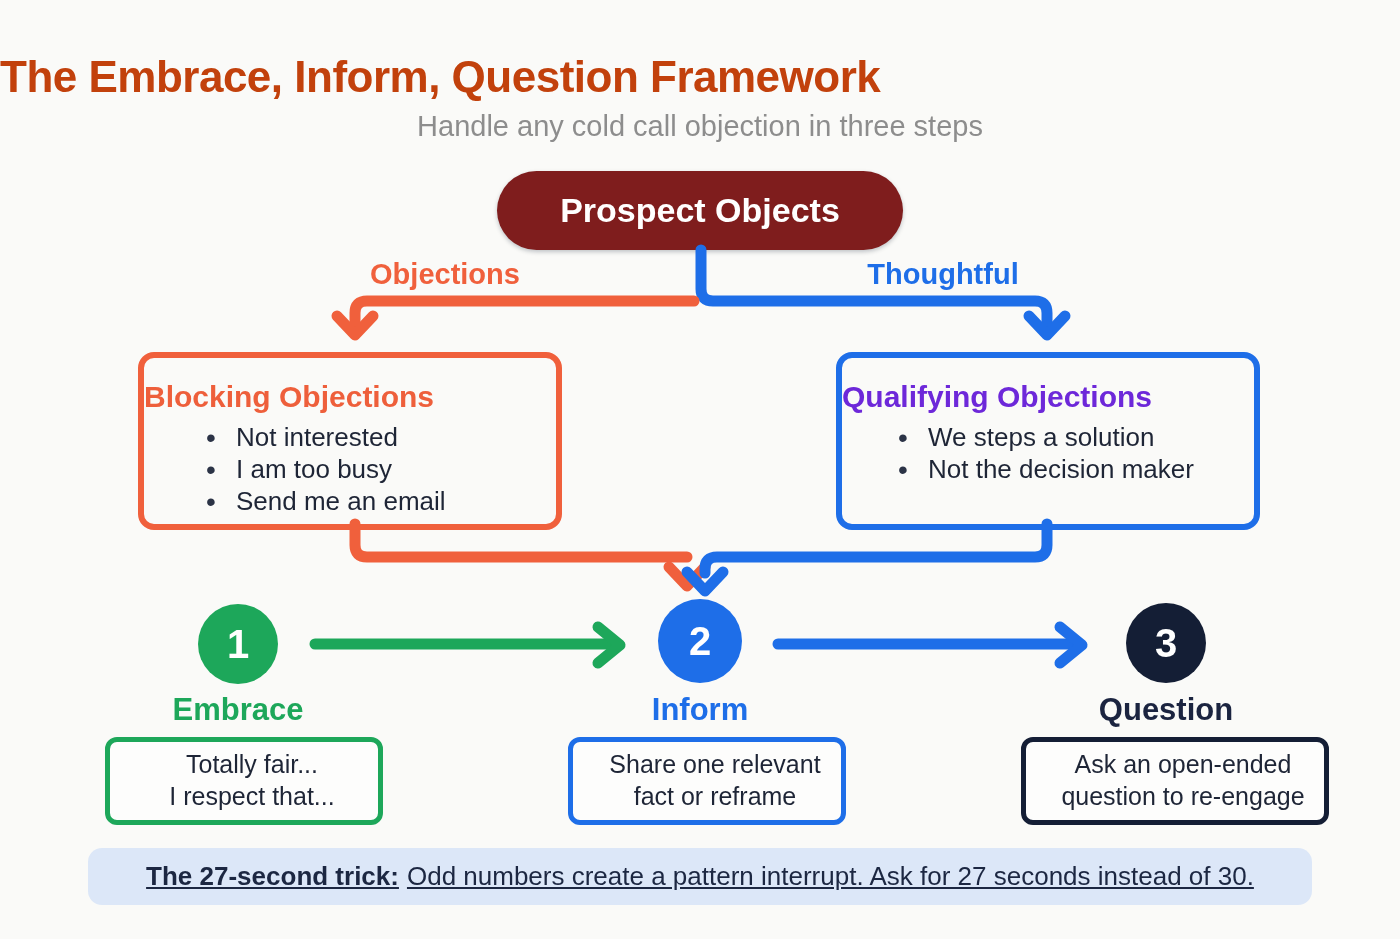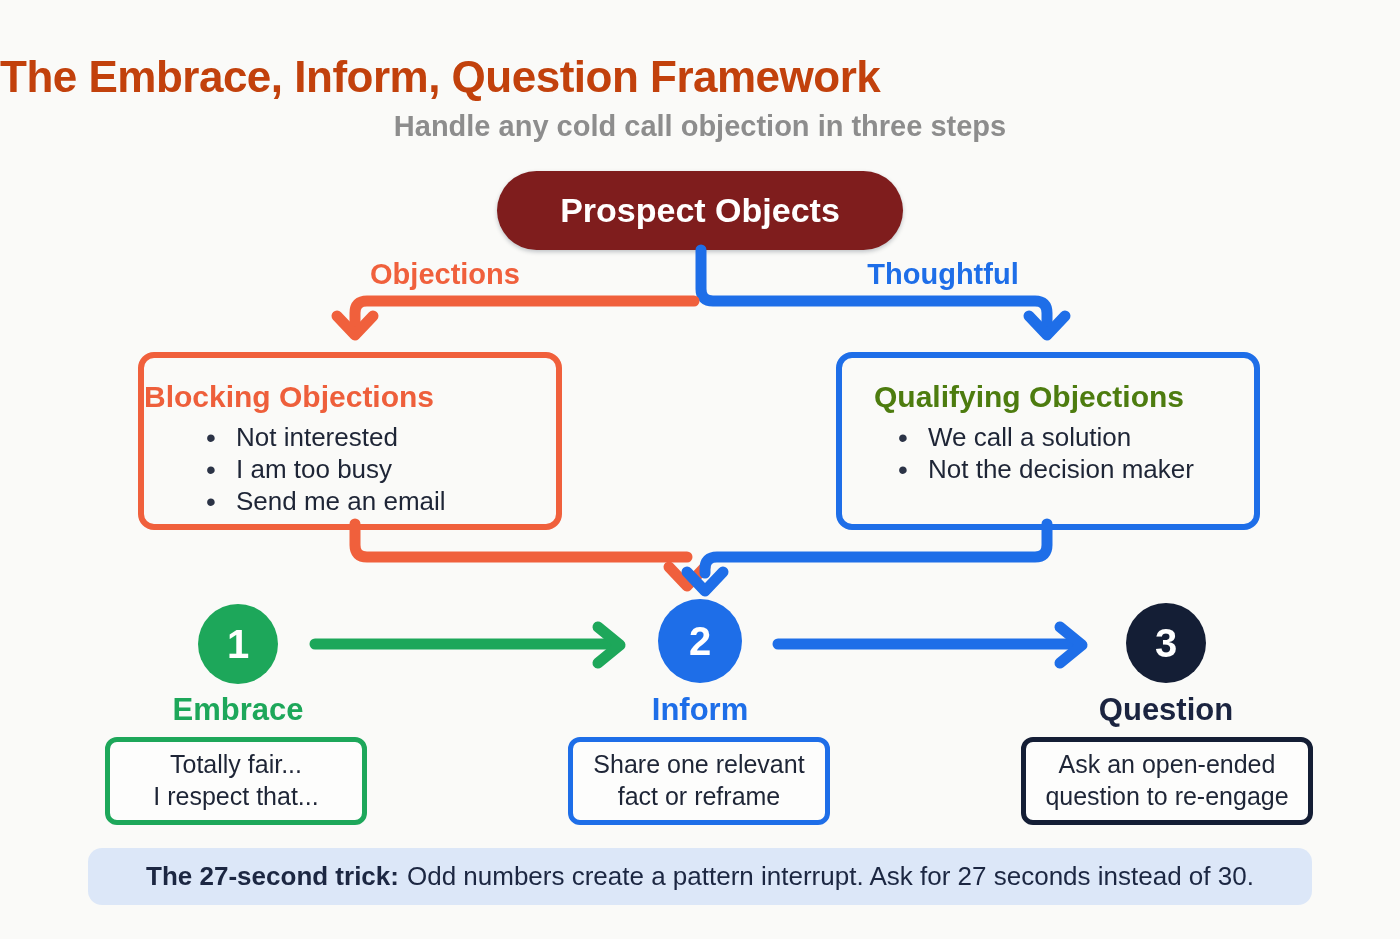--- a/index.html
+++ b/index.html
@@ -19,21 +19,21 @@
   .title{
     left:0;top:52px;width:1400px;
     text-align:left;
     font-size:44px;font-weight:800;
     letter-spacing:-0.5px;
     color:#c2410c;
   }
   .subtitle{
     left:0;top:110px;width:1400px;
     text-align:center;
-    font-size:29px;font-weight:700;
+    font-size:29px;font-weight:400;
     color:#8d8d8d;
   }
   
   .pill{
     left:497px;top:171px;width:406px;height:79px;
     background:#7f1d1d;
     border-radius:40px;
     display:flex;align-items:center;justify-content:center;
     color:#ffffff;font-size:34px;font-weight:700;
     box-shadow:0 2px 4px rgba(20,30,53,0.25);
@@ -56,21 +56,21 @@
     border-radius:16px;
     padding:6px 0 0 0;
   }
   .obj-box.orange{left:138px;border:6px solid #f0603c;}
   .obj-box.blue{left:836px;border:6px solid #1e6ee8;}
   .obj-title{
     font-size:30px;font-weight:700;
     margin-top:16px;
   }
   .obj-box.orange .obj-title{color:#ee5f3b;}
-  .obj-box.blue .obj-title{color:#4d7c0f;padding-left:32px;}
+  .obj-box.blue .obj-title{color:#6d28d9;}
   .obj-list{
     list-style:none;
     margin:8px 0 0 0;
     padding:0 0 0 62px;
     color:#1e2536;
     font-size:26px;line-height:1.23;
   }
   .obj-box.blue .obj-list{padding-left:56px;}
   .obj-list li{position:relative;padding-left:30px;}
   .obj-list li::before{
@@ -96,31 +96,32 @@
   .step-label.s2{left:550px;color:#1e6ee8;}
   .step-label.s3{left:1016px;color:#1b2440;}
   
   .note-box{
     top:737px;height:78px;
     border-radius:12px;
     display:flex;flex-direction:column;align-items:center;justify-content:center;
     color:#1e2536;font-size:25px;line-height:1.27;
     text-align:center;
     background:#fdfdfc;
+    padding-left:16px;
   }
   .note-box.s1{left:105px;width:252px;border:5px solid #1da75a;}
   .note-box.s2{left:568px;width:252px;border:5px solid #1e6ee8;}
   .note-box.s3{left:1021px;width:282px;border:5px solid #141e35;}
   
   .footer-bar{
     left:88px;top:848px;width:1224px;height:57px;
     background:#dce7f8;
     border-radius:14px;
     display:flex;align-items:center;justify-content:center;
-    font-size:26px;color:#1c2742;
+    font-size:26px;color:#1c2742;text-decoration:underline;
   }
   .footer-bar b{font-weight:700;margin-right:8px;}
 </style>
 </head>
 <body>
 
 <div class="canvas">
 
   <div class="abs title">The Embrace, Inform, Question Framework</div>
   <div class="abs subtitle">Handle any cold call objection in three steps</div>
@@ -158,21 +159,21 @@
     <ul class="obj-list">
       <li>Not interested</li>
       <li>I am too busy</li>
       <li>Send me an email</li>
     </ul>
   </div>
 
   <div class="abs obj-box blue">
     <div class="obj-title">Qualifying Objections</div>
     <ul class="obj-list">
-      <li>We call a solution</li>
+      <li>We steps a solution</li>
       <li>Not the decision maker</li>
     </ul>
   </div>
 
   <div class="abs step-circle s1">
     <span>1</span>
   </div>
   <div class="abs step-circle s2">
     <span>2</span>
   </div>

